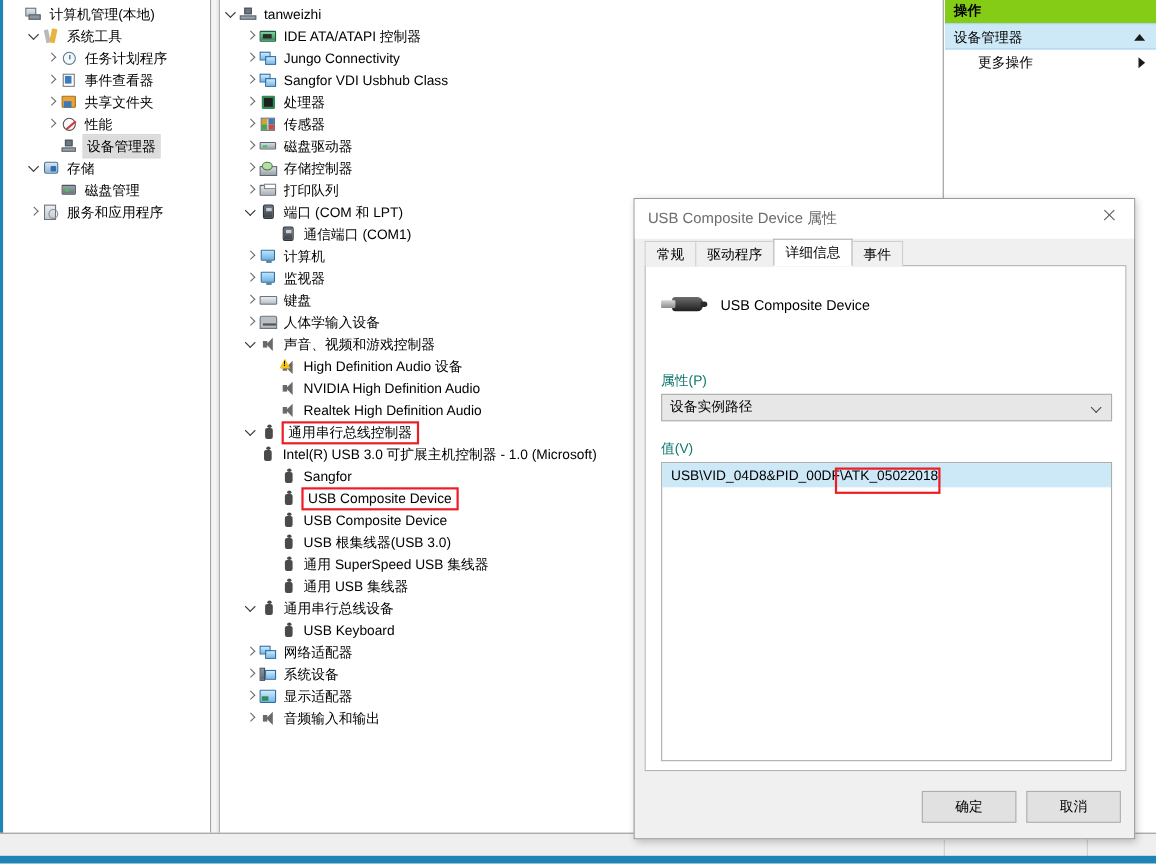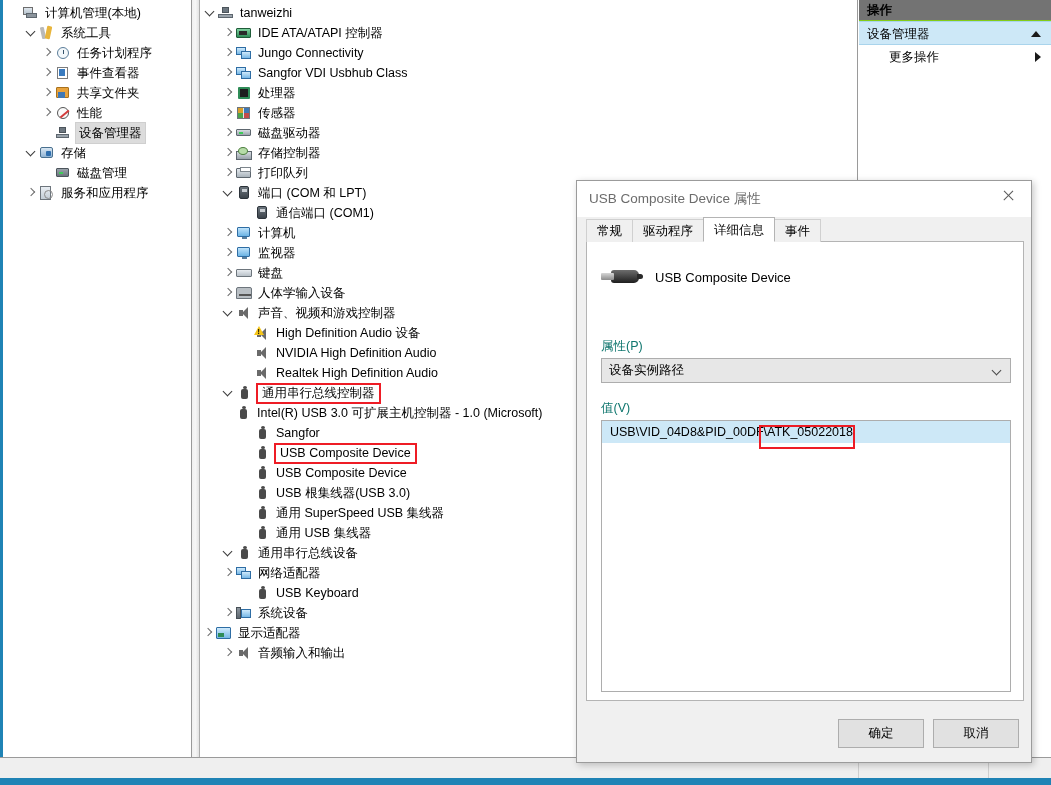--- a/index.html
+++ b/index.html
@@ -190,21 +190,21 @@
   .rootnode{left:0px;top:2px;width:15px;height:12px;}
   .rootnode .t{position:absolute;left:4px;top:0;width:7px;height:6px;background:#6d7780;border:1px solid #4c545b;}
   .rootnode .bb{position:absolute;left:0;top:7px;width:15px;height:4px;background:#9aa3ab;border:1px solid #5d666e;}
 
   
   .act-header {
     height: 21px; line-height: 21px;
     padding-left: 8px;
     font-weight: bold;
     font-size: 12.5px;
-    background: #737373;
+    background: #84cc16;
     border-bottom: 1px solid #84cc16;
   }
   .act-item {
     height: 24px; line-height: 24px;
     padding-left: 8px;
     position: relative;
     font-size: 12.5px;
   }
   .act-item.selected {
     background: #cde8f7;
@@ -686,48 +686,48 @@
           </span>
           <span class="lbl">通用 USB 集线器</span>
         </div>
         <div class="trow" style="padding-left: 20px;">
           <span class="chev open"></span>
           <span class="ico">
             <span class="ic usb"></span>
           </span>
           <span class="lbl">通用串行总线设备</span>
         </div>
+        <div class="trow" style="padding-left: 38px;">
+          <span class="chev "></span>
+          <span class="ico">
+            <span class="ic usb"></span>
+          </span>
+          <span class="lbl">USB Keyboard</span>
+        </div>
         <div class="trow" style="padding-left: 20px;">
           <span class="chev closed"></span>
           <span class="ico">
             <span class="ic netdev">
               <span class="m1"></span>
               <span class="m2"></span>
             </span>
           </span>
           <span class="lbl">网络适配器</span>
         </div>
-        <div class="trow" style="padding-left: 38px;">
-          <span class="chev "></span>
-          <span class="ico">
-            <span class="ic usb"></span>
-          </span>
-          <span class="lbl">USB Keyboard</span>
-        </div>
         <div class="trow" style="padding-left: 20px;">
           <span class="chev closed"></span>
           <span class="ico">
             <span class="ic sysdev">
               <span class="s1"></span>
               <span class="s2"></span>
             </span>
           </span>
           <span class="lbl">系统设备</span>
         </div>
-        <div class="trow" style="">
+        <div class="trow" style=" margin-left: 20px;">
           <span class="chev closed"></span>
           <span class="ico">
             <span class="ic disp"></span>
           </span>
           <span class="lbl">显示适配器</span>
         </div>
         <div class="trow" style="padding-left: 20px;">
           <span class="chev closed"></span>
           <span class="ico">
             <span class="ic spk"></span>

